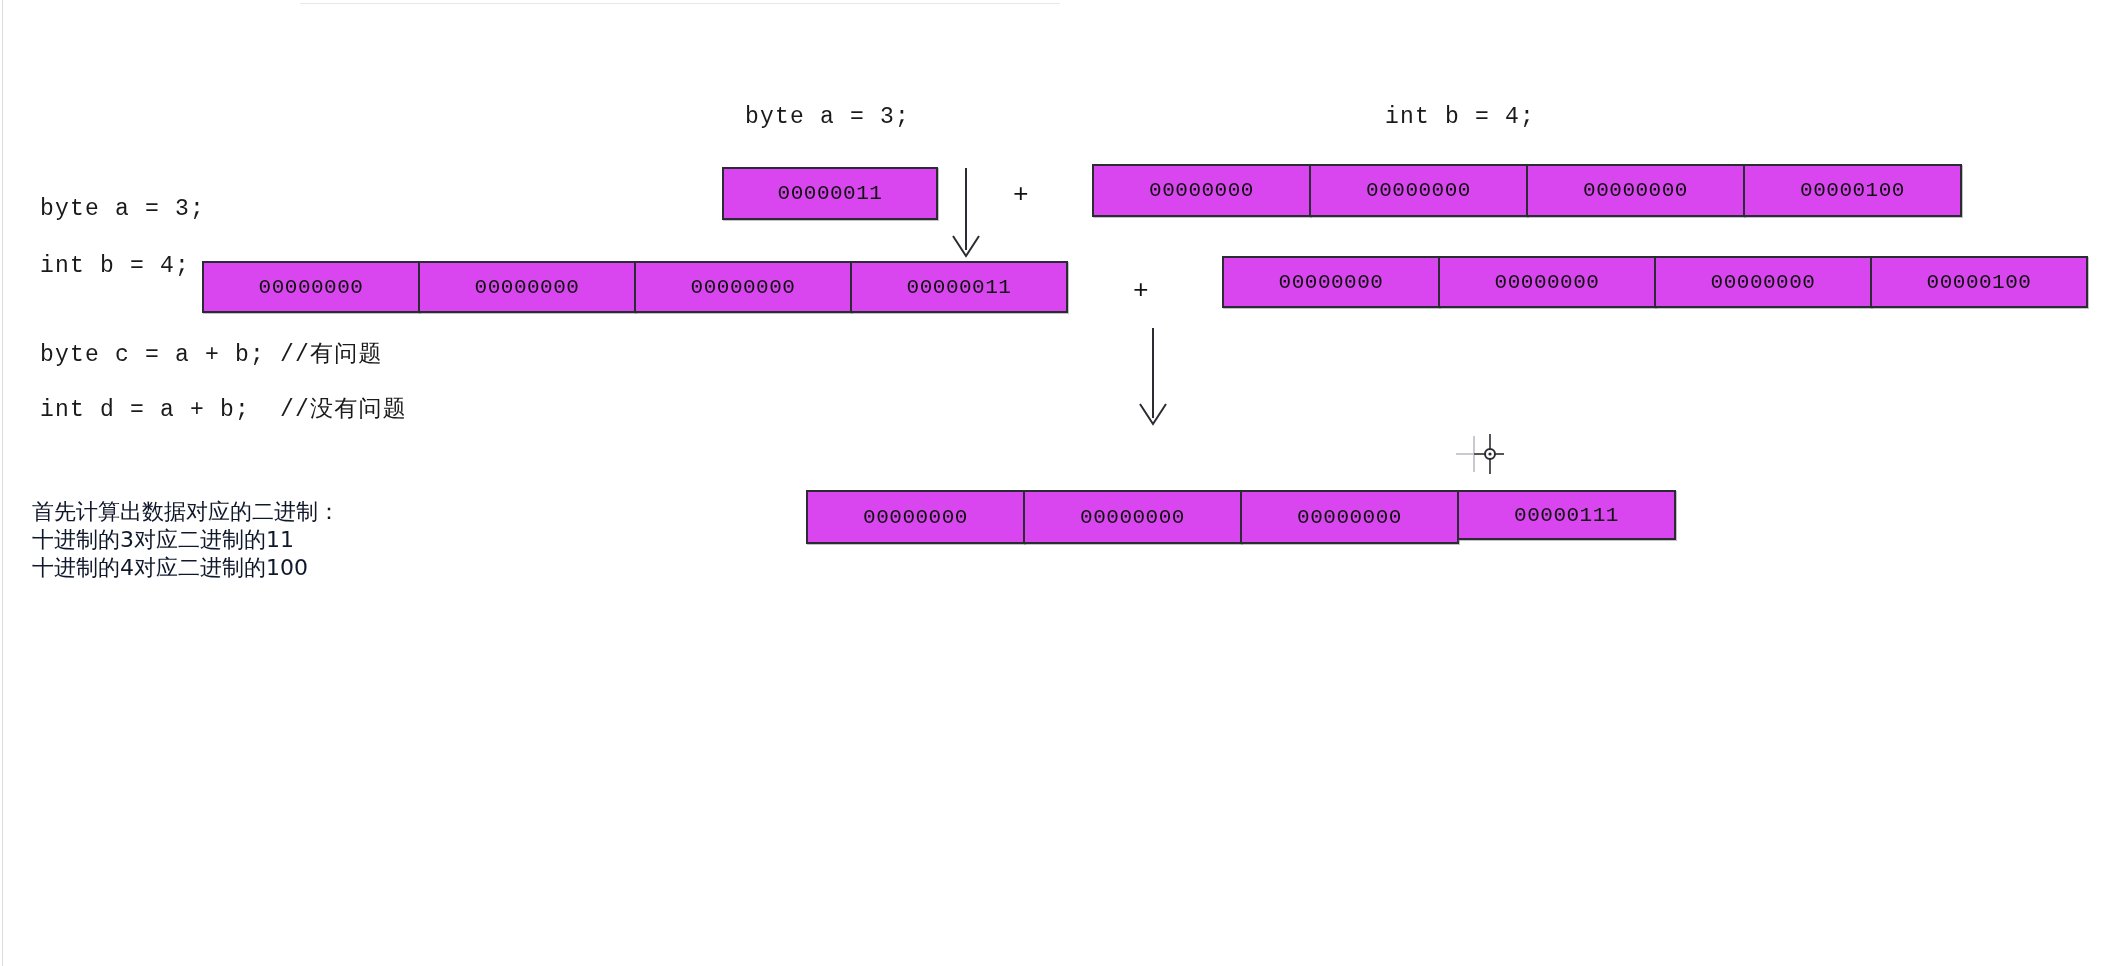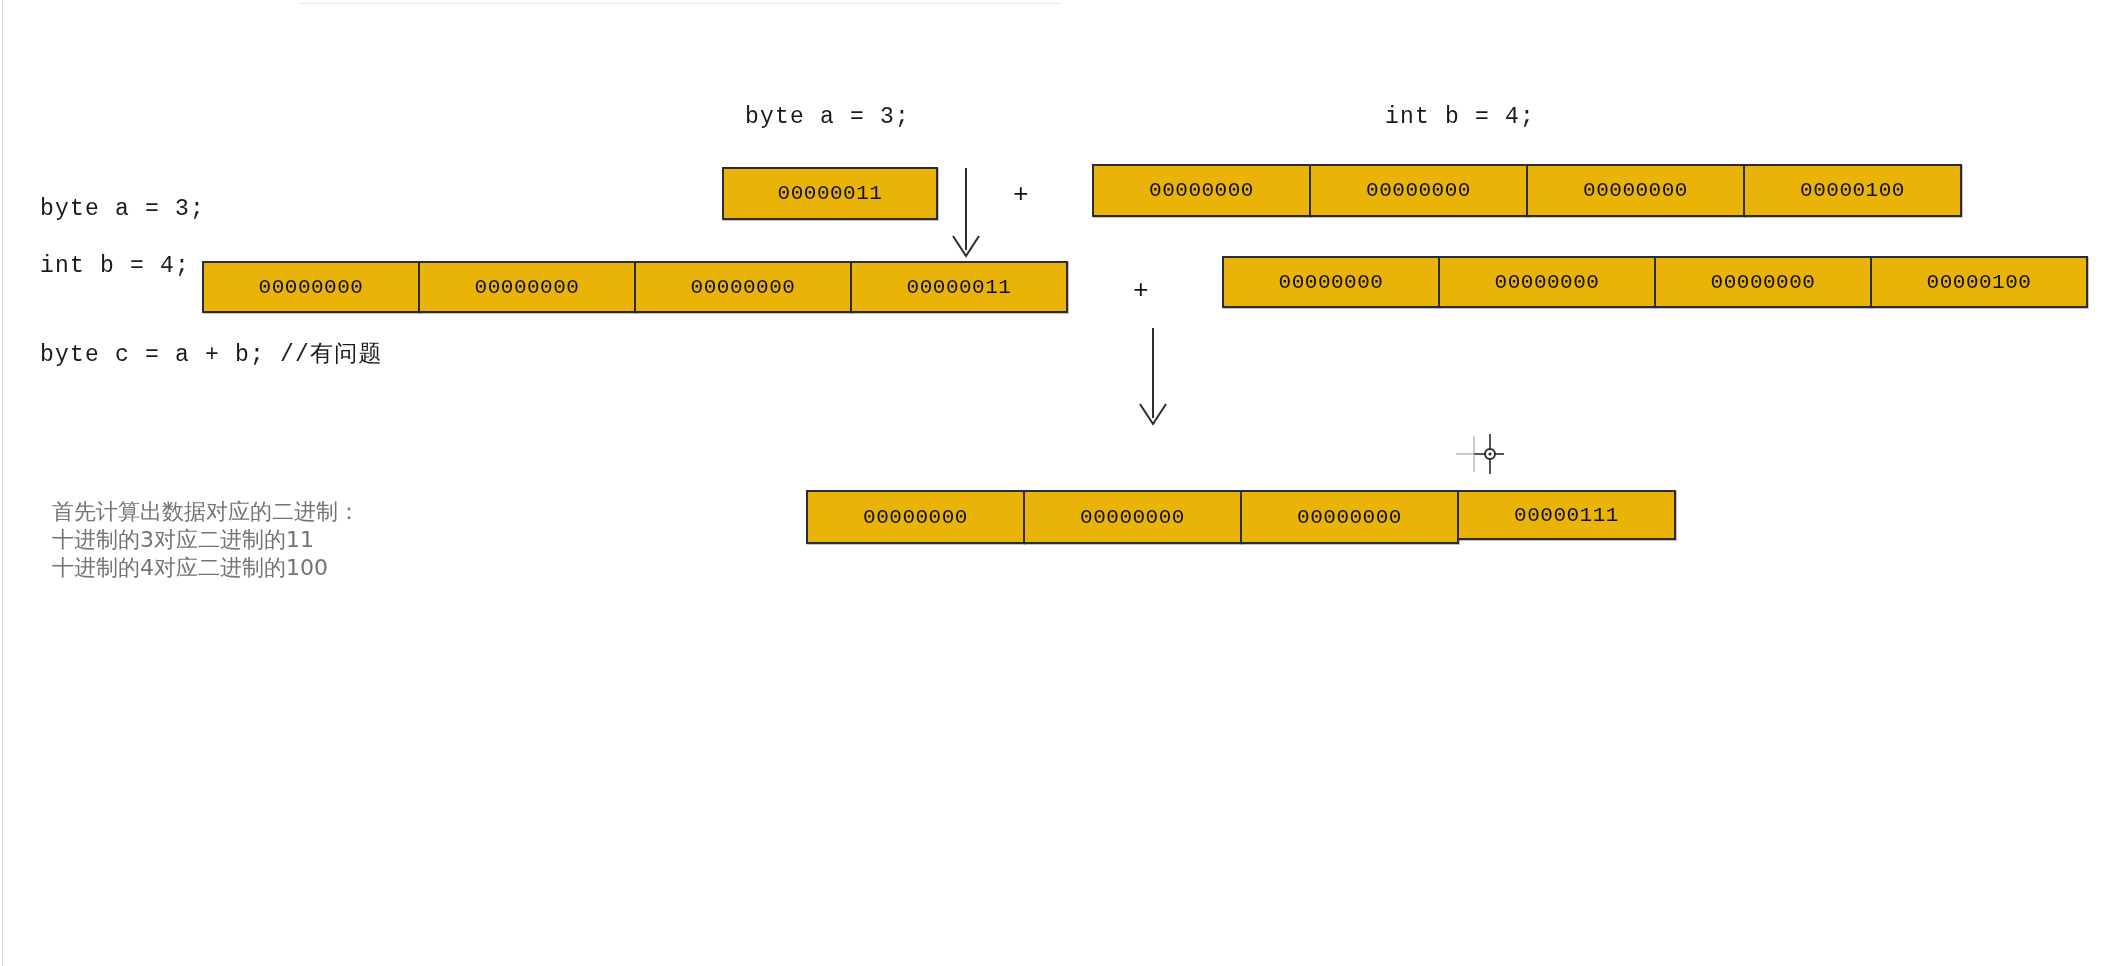--- a/index.html
+++ b/index.html
@@ -37,38 +37,38 @@
   .code-line {
     position: absolute;
     font-family: "Liberation Mono", "DejaVu Sans Mono", monospace;
     font-size: 23px;
     letter-spacing: 1.2px;
     color: #1a1a1a;
     white-space: pre;
   }
   .cn-note {
     position: absolute;
-    left: 52px;
+    left: 32px;
     font-family: "DejaVu Sans", "Liberation Sans", sans-serif;
     font-size: 22px;
-    color: #737373;
+    color: #0f172a;
     white-space: pre;
     line-height: 1.12;
   }
 
   
   .byte-row {
     position: absolute;
     display: flex;
     box-sizing: border-box;
   }
   .byte-cell {
     box-sizing: border-box;
     border: 2px solid #2b2b33;
-    background: #eab308;
+    background: #d946ef;
     display: flex;
     align-items: center;
     justify-content: center;
     font-family: "Liberation Mono", "DejaVu Sans Mono", monospace;
     font-size: 21px;
     letter-spacing: 0.5px;
     color: #111111;
     margin-left: -2px;
     box-shadow: 1px 1px 0 rgba(120,120,130,0.45);
   }
@@ -103,20 +103,21 @@
 <body>
 
 <div id="canvas">
 
   <div class="edge-line-left"></div>
   <div class="edge-line-top"></div>
 
   <div class="code-line" style="left:40px; top:196px;">byte a = 3;</div>
   <div class="code-line" style="left:40px; top:253px;">int b = 4;</div>
   <div class="code-line" style="left:40px; top:338px;font-family:Liberation Mono, monospace;">byte c = a + b; //有问题</div>
+  <div class="code-line" style="left:40px; top:393px;">int d = a + b;  //没有问题</div>
 
   <div class="cn-note" style="top:500px;">首先计算出数据对应的二进制：</div>
   <div class="cn-note" style="top:528px;">十进制的3对应二进制的11</div>
   <div class="cn-note" style="top:556px;text-align:right;">十进制的4对应二进制的100</div>
 
   <div class="row-caption" style="left:745px; top:104px;">byte a = 3;</div>
   <div class="row-caption" style="left:1385px; top:104px;">int b = 4;</div>
 
   <div class="byte-row" style="left:722px; top:167px;">
     <div class="byte-cell" style="width:216px; height:53px;">00000011</div>

